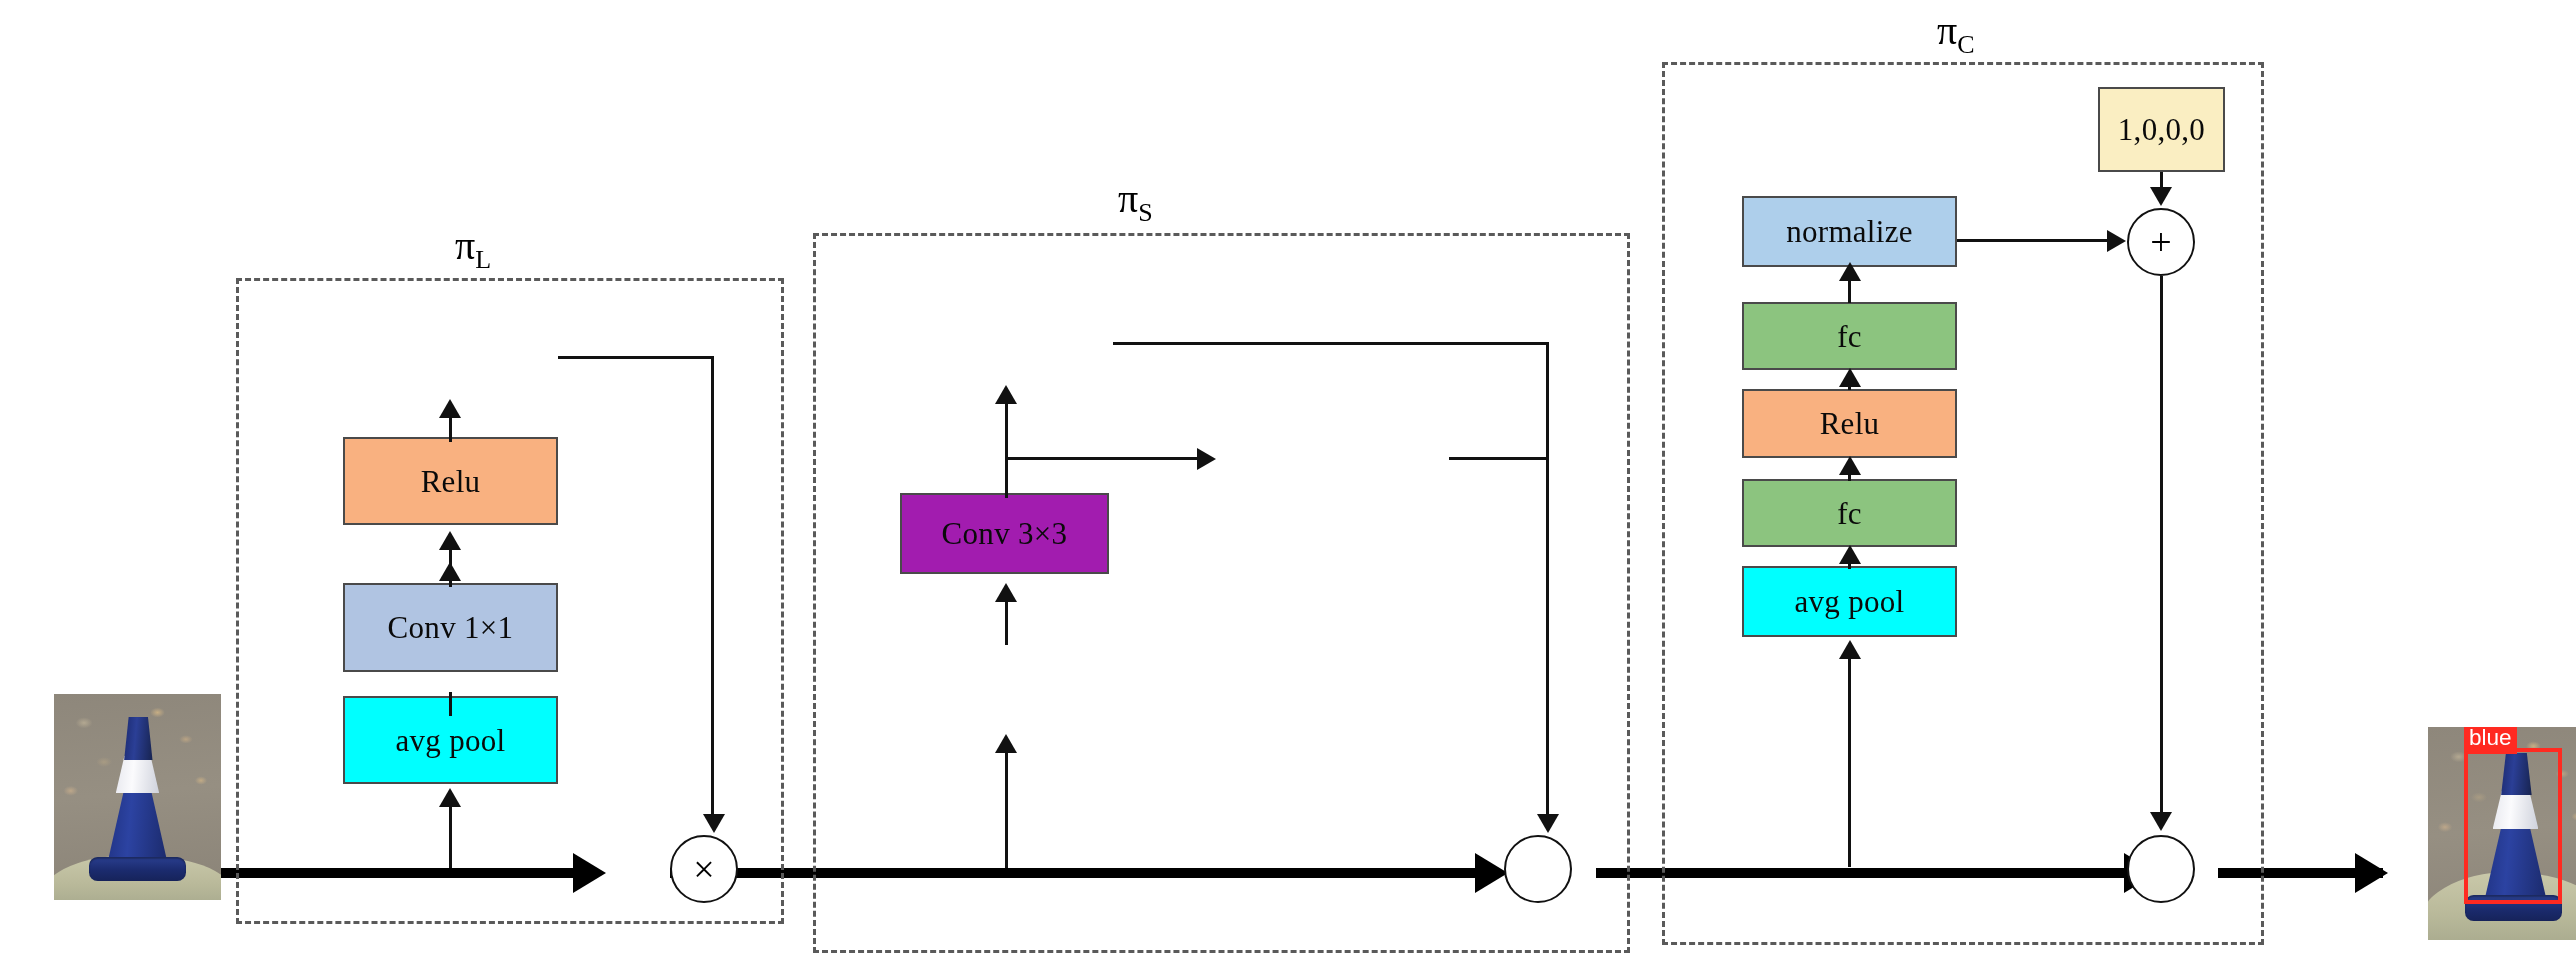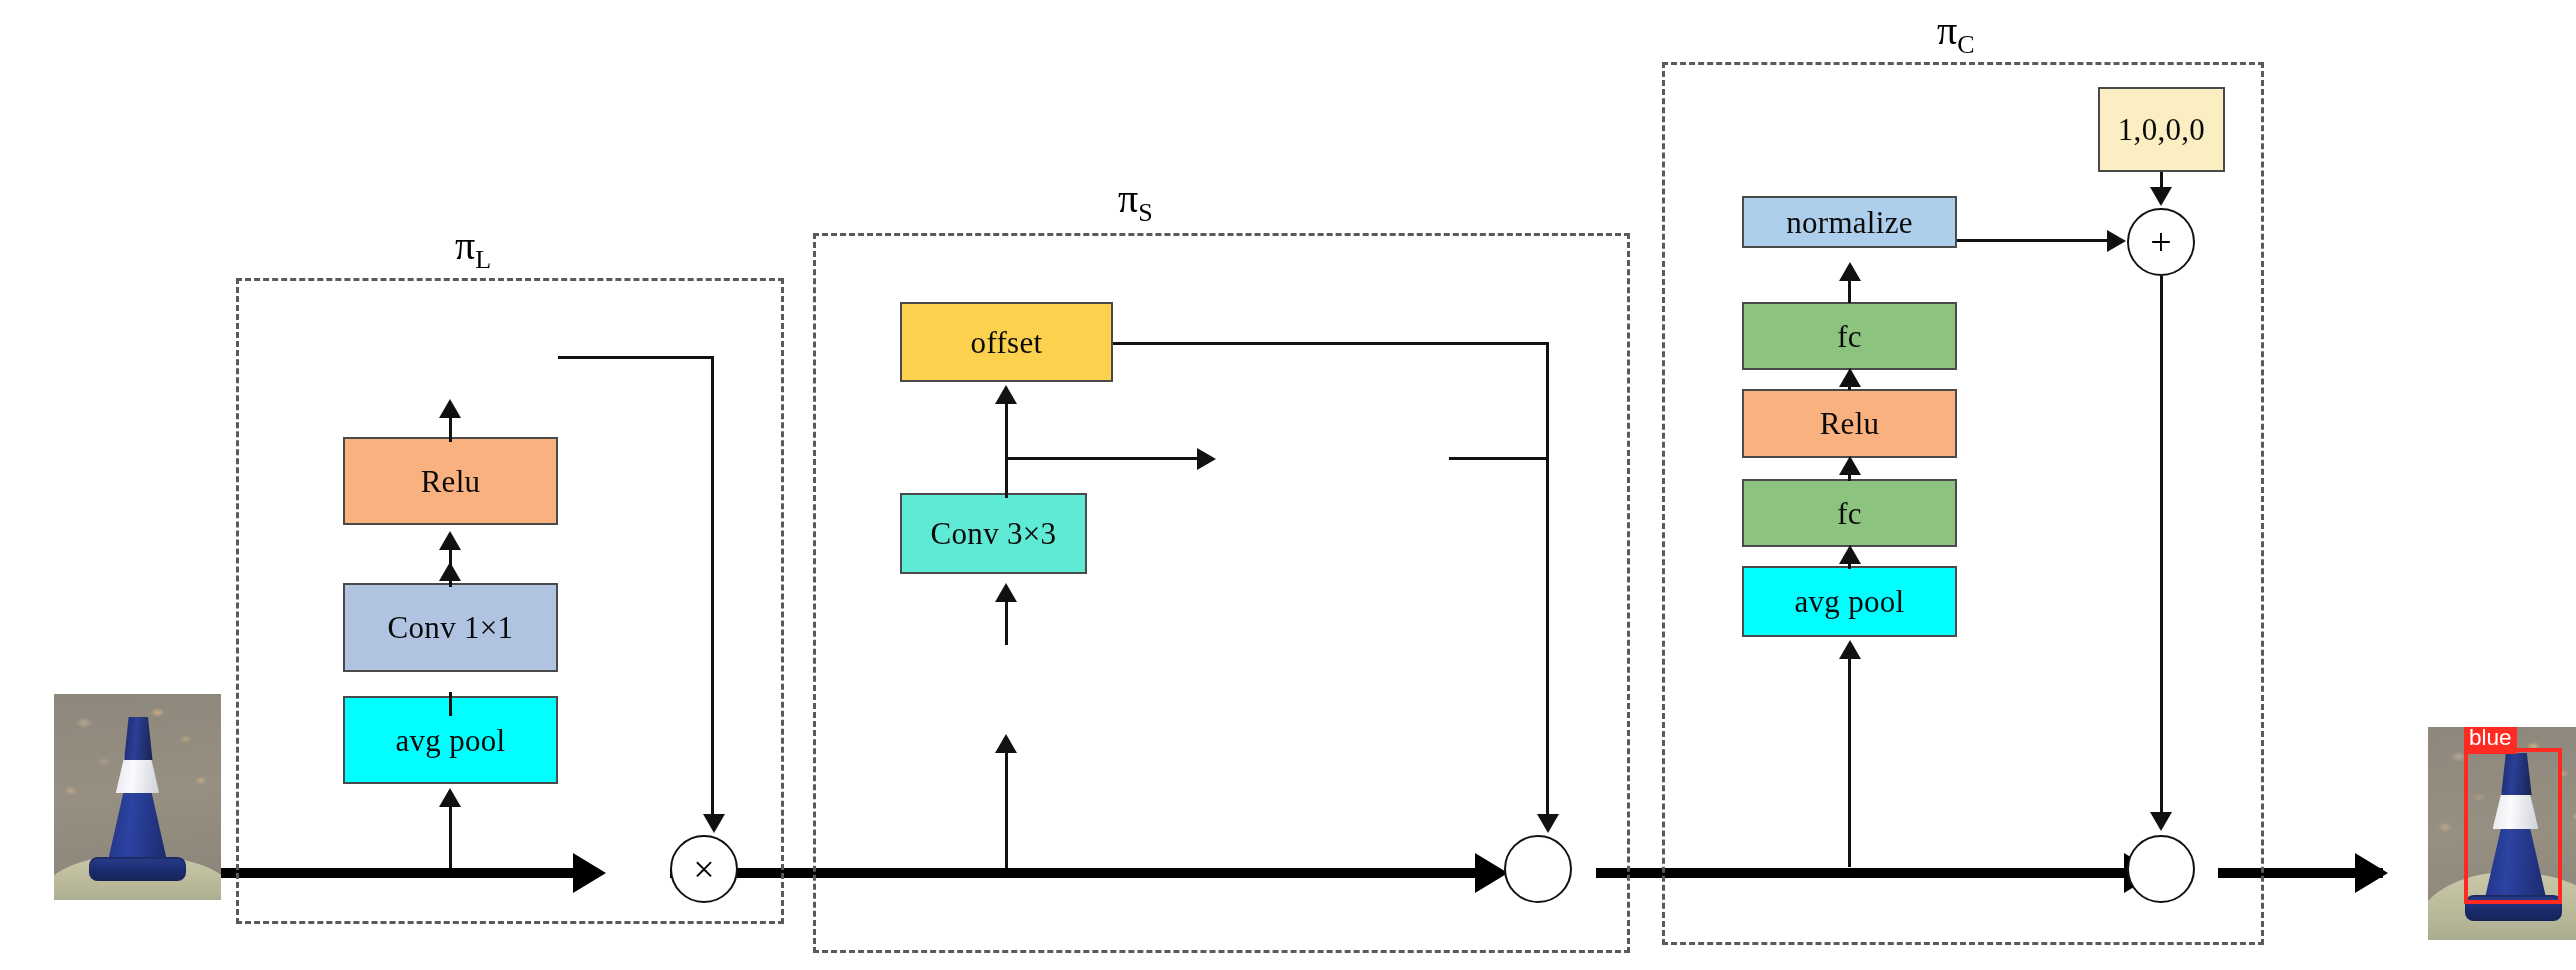--- a/index.html
+++ b/index.html
@@ -134,22 +134,21 @@
   <div class="vline" style="left:711px;top:356px;height:460px;"></div>
   <div class="arr-down" style="left:703px;top:814px;"></div>
 
   <div class="op-circle" style="left:670px;top:835px;width:68px;height:68px;">×</div>
 
   <div class="group-label" style="left:1118px;top:175px;">
     <span>π</span><sub>S</sub>
   </div>
   <div class="group-box" style="left:813px;top:233px;width:817px;height:720px;"></div>
 
-  <div class="block" style="left:900px;top:302px;width:213px;height:80px;background:#fcd14d;">offset</div>
-  <div class="block" style="left:900px;top:493px;width:187px;height:81px;background:#5eead4;">Conv 3×3</div>
+  <div class="block" style="left:900px;top:493px;width:209px;height:81px;background:#a21caf;">Conv 3×3</div>
 
   <div class="vline" style="left:1005px;top:753px;height:115px;"></div>
   <div class="arr-up" style="left:995px;top:734px;"></div>
 
   <div class="vline" style="left:1005px;top:600px;height:45px;"></div>
   <div class="arr-up" style="left:995px;top:583px;"></div>
 
   <div class="vline" style="left:1005px;top:404px;height:94px;"></div>
   <div class="arr-up" style="left:995px;top:385px;"></div>
   <div class="hline" style="left:1005px;top:457px;width:194px;"></div>
@@ -162,21 +161,21 @@
   <div class="arr-down" style="left:1537px;top:814px;"></div>
 
   <div class="op-circle" style="left:1504px;top:835px;width:68px;height:68px;"></div>
 
   <div class="group-label" style="left:1937px;top:7px;">
     <span>π</span><sub>C</sub>
   </div>
   <div class="group-box" style="left:1662px;top:62px;width:602px;height:883px;"></div>
 
   <div class="block" style="left:2098px;top:87px;width:127px;height:85px;background:#faeec2;">1,0,0,0</div>
-  <div class="block" style="left:1742px;top:196px;width:215px;height:52px;background:#aecfeb;">normalize</div>
+  <div class="block" style="left:1742px;top:196px;width:215px;height:71px;background:#aecfeb;">normalize</div>
   <div class="block" style="left:1742px;top:302px;width:215px;height:68px;background:#8cc47f;">fc</div>
   <div class="block" style="left:1742px;top:389px;width:215px;height:69px;background:#f9b180;">Relu</div>
   <div class="block" style="left:1742px;top:479px;width:215px;height:68px;background:#8cc47f;">fc</div>
   <div class="block" style="left:1742px;top:566px;width:215px;height:71px;background:#00ffff;">avg pool</div>
 
   <div class="vline" style="left:1848px;top:659px;height:208px;"></div>
   <div class="arr-up" style="left:1839px;top:640px;"></div>
 
   <div class="vline" style="left:1848px;top:564px;height:5.2px;"></div>
   <div class="arr-up" style="left:1839px;top:545px;"></div>

